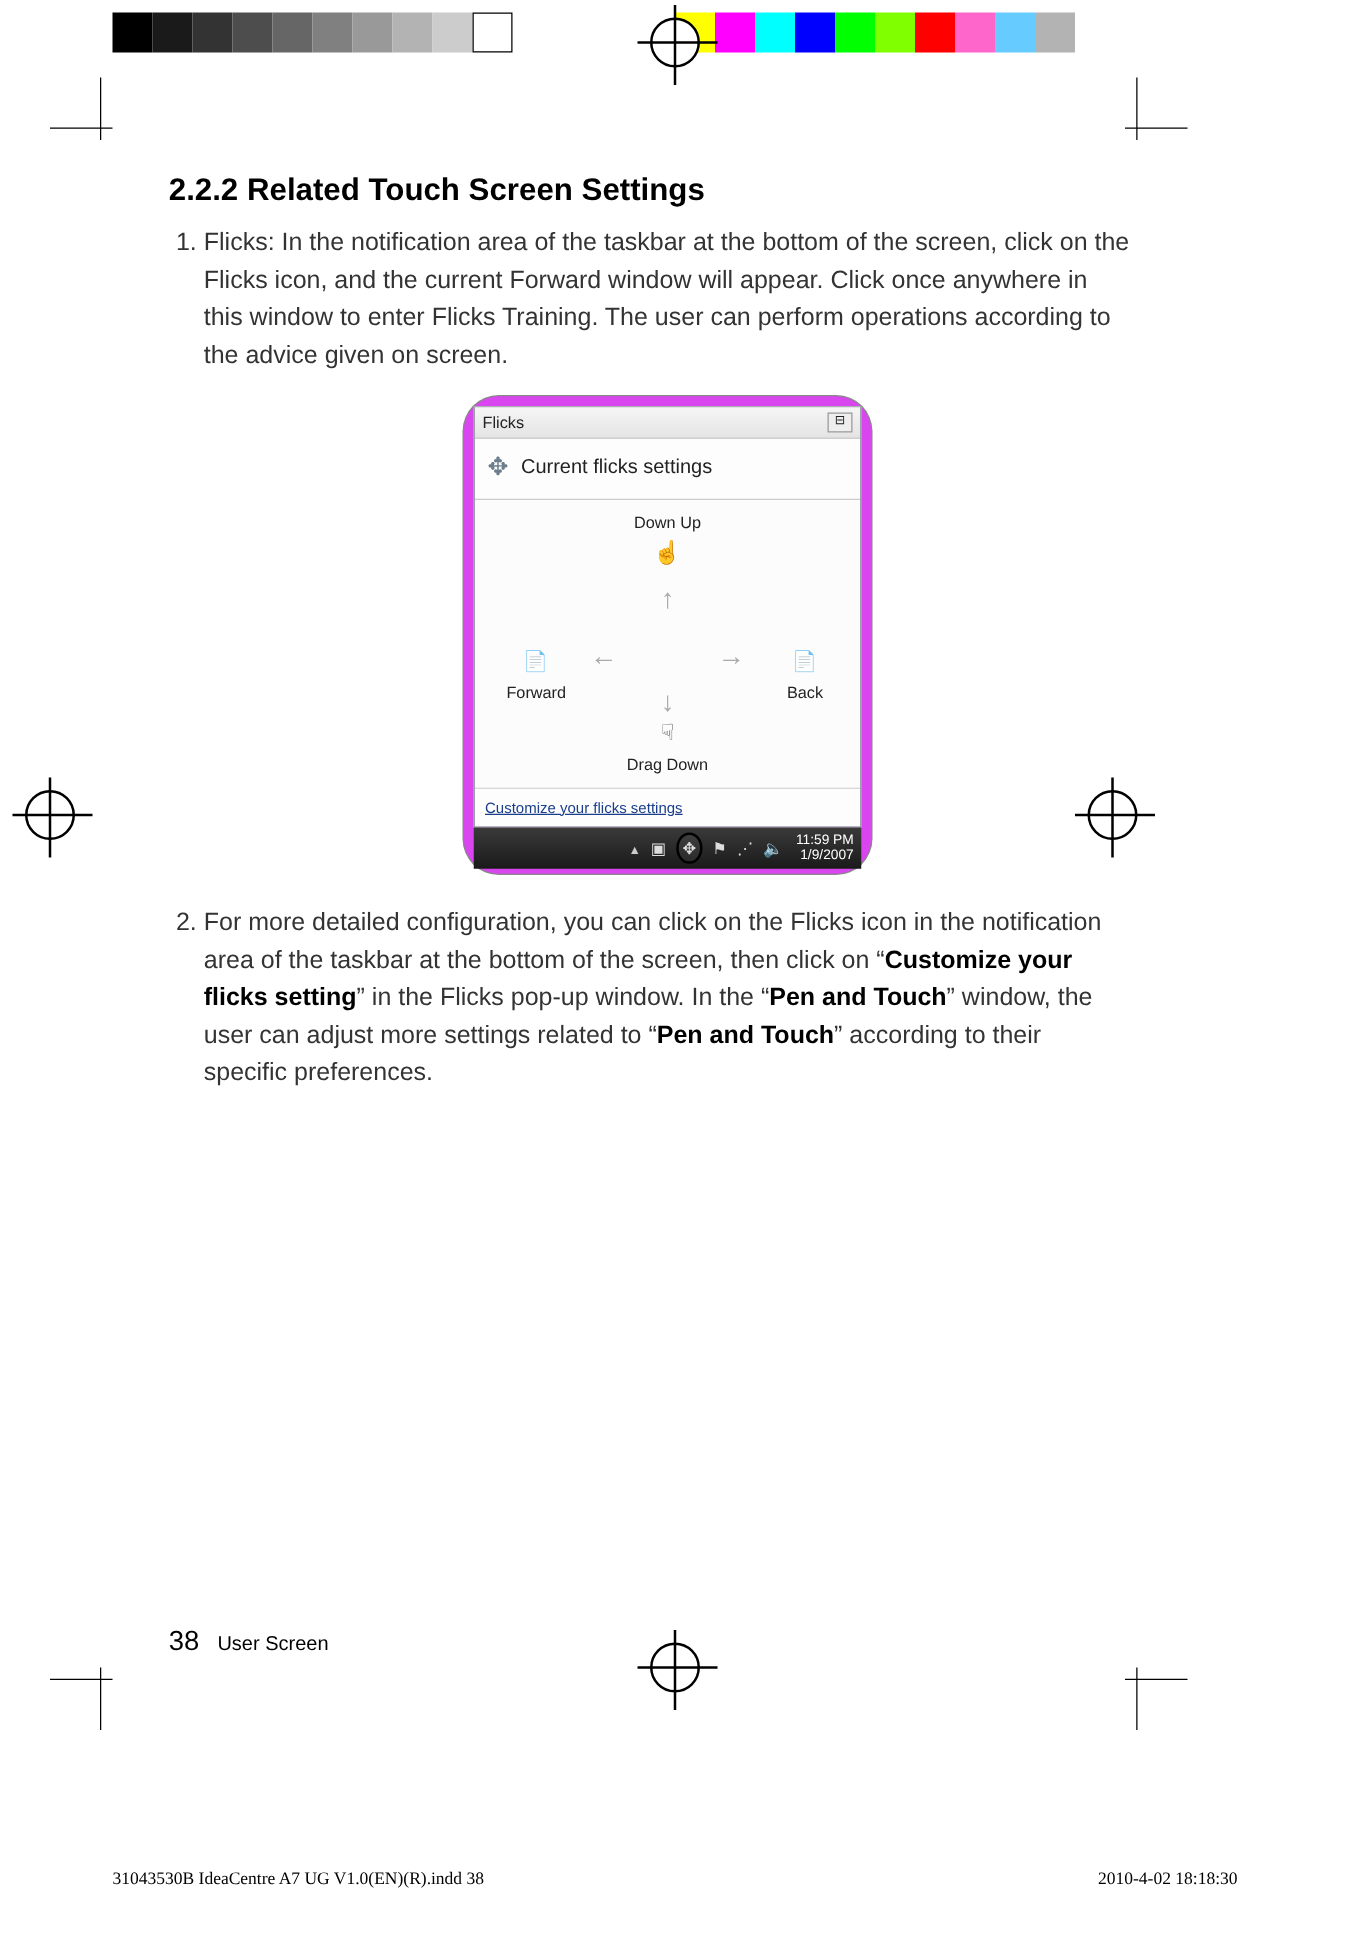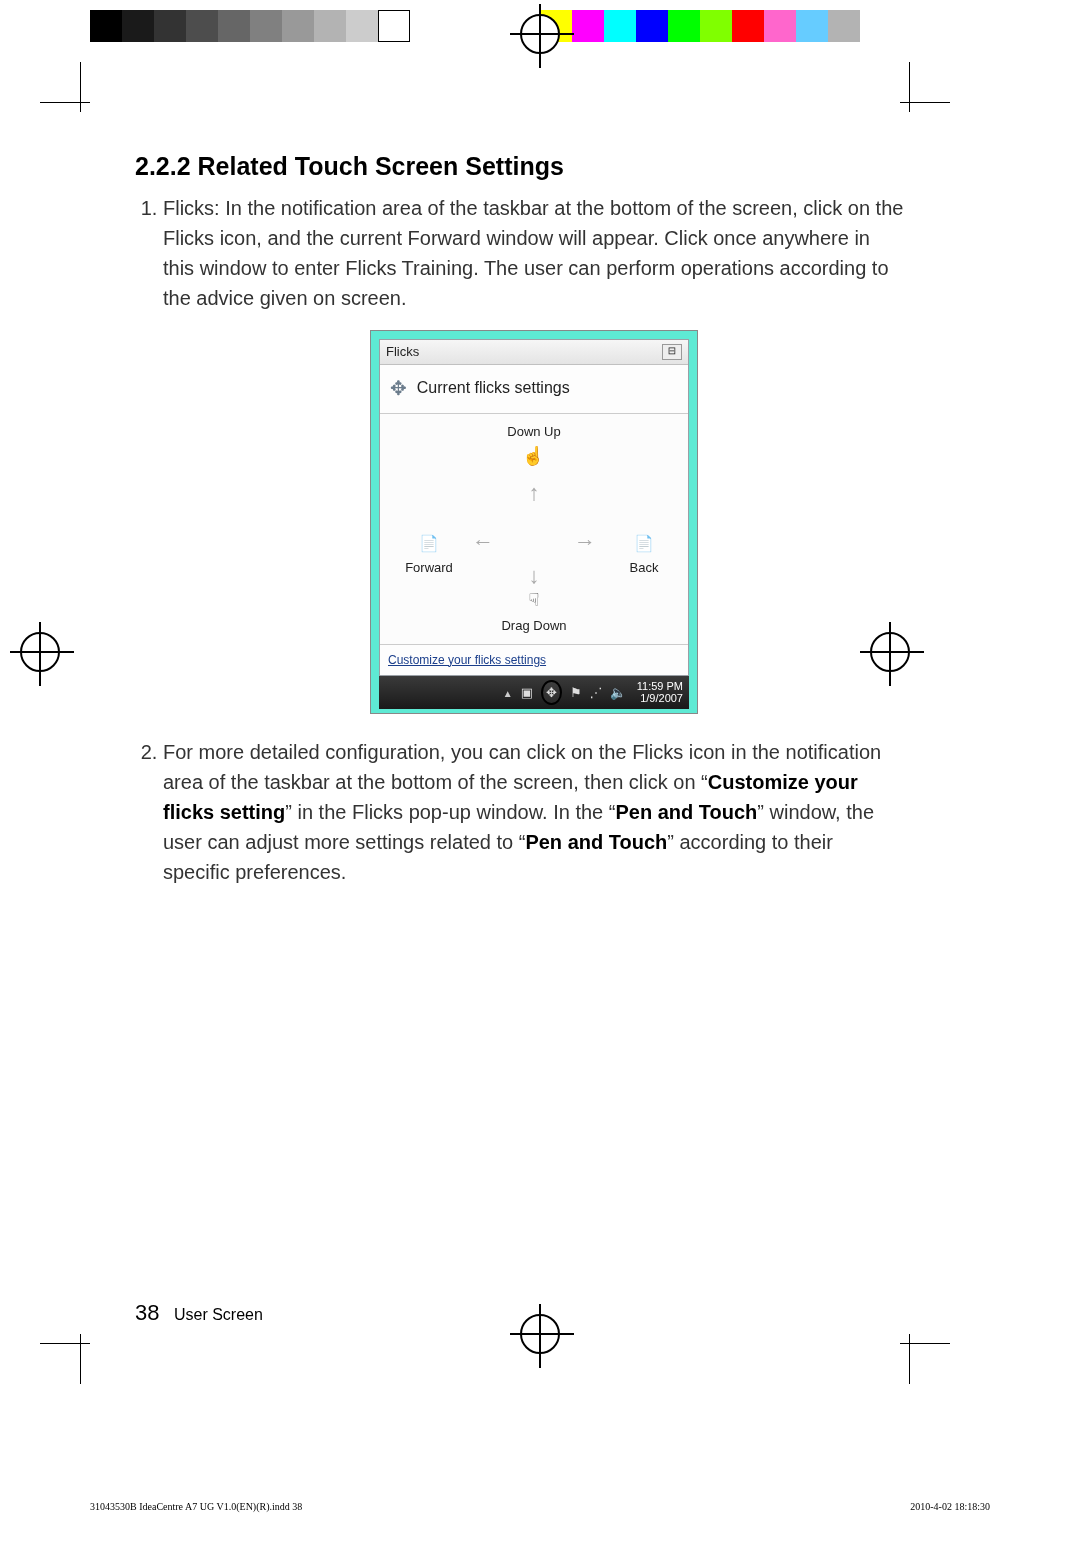--- a/index.html
+++ b/index.html
@@ -51,21 +51,21 @@
   
   .crop { position: absolute; width: 60px; height: 60px; }
   .crop .h, .crop .v { position: absolute; background:#000; }
   .crop .h { height:1px; width:50px; }
   .crop .v { width:1px; height:50px; }
 
   
   .page {
     position: absolute;
     left: 135px;
-    top: 152px;
+    top: 138px;
     width: 770px;
   }
   h2.section-title {
     font-size: 25px;
     font-weight: bold;
     margin: 0 0 12px 0;
     color: #000;
   }
   ol.body-list {
     margin: 0;
@@ -74,23 +74,24 @@
     line-height: 1.5;
     color: #333;
   }
   ol.body-list > li { margin-bottom: 14px; }
   .bold { font-weight: bold; color:#000; }
 
   
   .shot-wrap {
     width: 310px;
     margin: 18px auto 24px auto;
-    background: #5eead4;
+    background: #d946ef;
     padding: 8px 8px 4px 8px;
     box-shadow: 0 0 0 1px #888;
+    border-radius: 28px;
   }
   .win {
     background: #fdfdfd;
     border: 1px solid #9aa0a6;
     font-size: 14px;
     color: #222;
   }
   .win-titlebar {
     display:flex; justify-content:space-between; align-items:center;
     background: linear-gradient(#f6f6f6,#e4e4e4);
@@ -150,21 +151,21 @@
   
   .footer {
     position:absolute; left:135px; top:1300px;
     font-size:16px; color:#000;
   }
   .footer .pn { font-size:22px; font-weight:normal; margin-right:10px; }
   .slug {
     position:absolute; bottom:42px; left:90px; right:90px;
     display:flex; justify-content:space-between;
     font-family: "Times New Roman", serif;
-    font-size:10px; color:#000;
+    font-size:14px; color:#000;
   }
 </style>
 </head>
 <body>
 
 <div class="colorbar cb-left">
   <div class="gs0"></div>
     <div class="gs1"></div>
     <div class="gs2"></div>
     <div class="gs3"></div>

